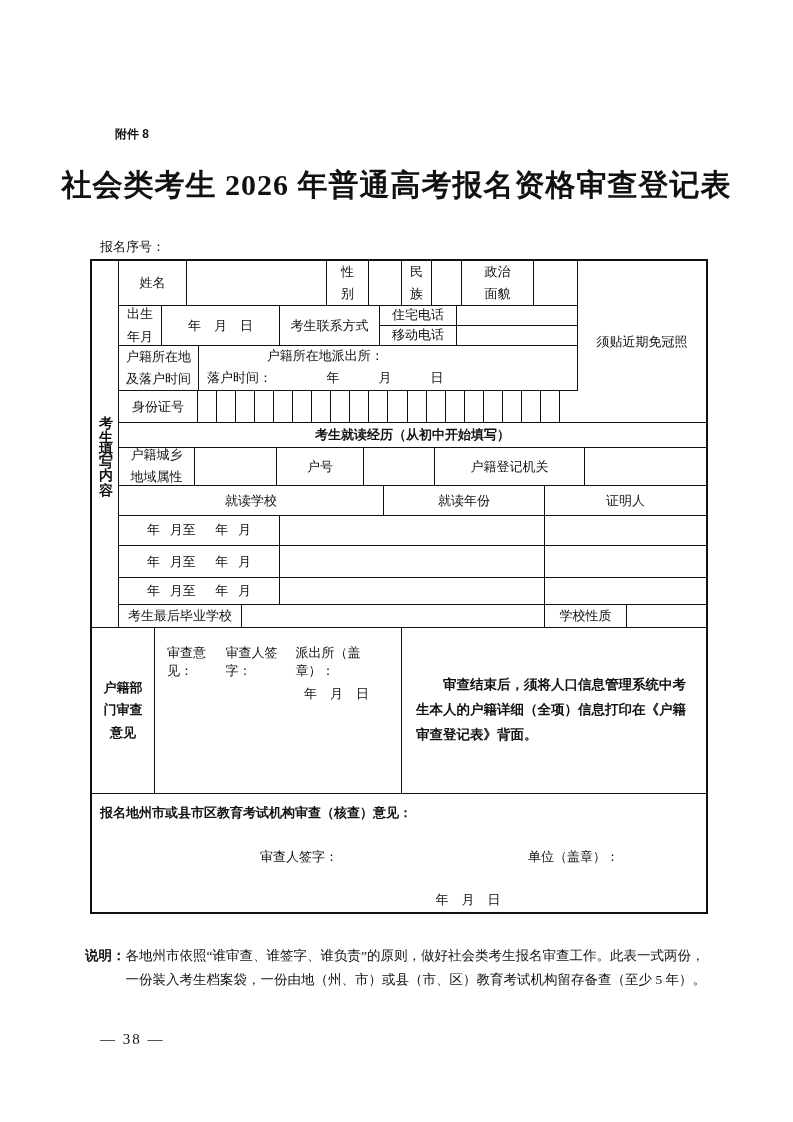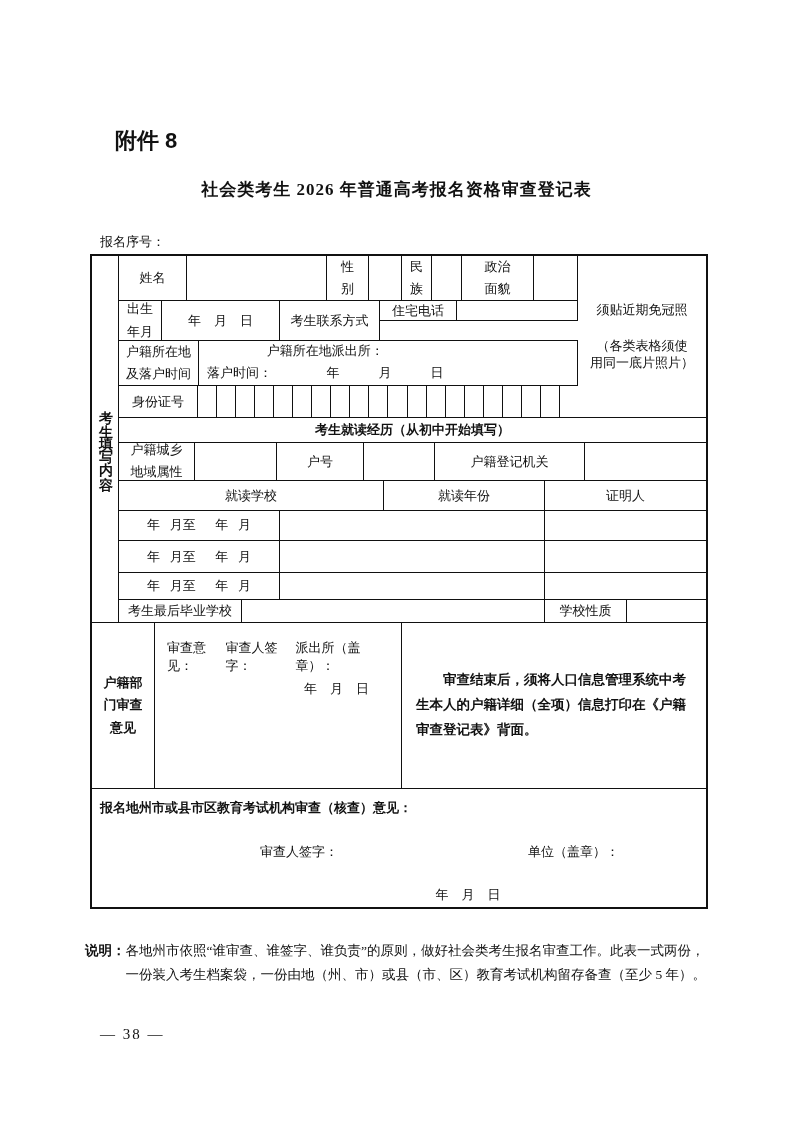--- a/index.html
+++ b/index.html
@@ -7,25 +7,25 @@
   body {
     width:793px; min-height:1122px;
     font-family:"Liberation Serif","DejaVu Serif",serif;
     color:#111;
   }
   .page { width:793px; min-height:1122px; position:relative; padding-top:126px; }
 
   .attachment {
     margin-left:115px;
     font-family:"Liberation Sans","DejaVu Sans",sans-serif;
-    font-size:22px; font-weight:bold;
+    font-size:12px; font-weight:bold;
   }
   .main-title {
     margin-top:22px; text-align:center;
-    font-size:17px; font-weight:bold; letter-spacing:1px;
+    font-size:30px; font-weight:bold; letter-spacing:1px;
   }
   .serial { margin:32px 0 3px 100px; font-size:13px; }
 
   .tbl {
     margin-left:90px; width:618px;
     border:2px solid #111;
     display:flex; flex-direction:column;
     font-size:13px; line-height:1.35;
   }
   .hrow { display:flex; border-bottom:1px solid #111; }
@@ -119,20 +119,26 @@
               <div class="cell" style="width:100px">
                   <span>考生联系方式</span>
                 </div>
               <div class="vstack fill">
                 <div class="hrow" style="height:20px">
                   <div class="cell" style="width:77px">
                       <span>住宅电话</span>
                     </div>
                   <div class="cell fill"></div>
                 </div>
+                <div class="hrow last" style="height:20px">
+                  <div class="cell" style="width:77px">
+                      <span>移动电话</span>
+                    </div>
+                  <div class="cell fill"></div>
+                </div>
               </div>
             </div>
 
             <div class="hrow" style="height:45px">
               <div class="cell" style="width:80px">
                   <span class="stack w5">户籍所在地及落户时间</span>
                 </div>
               <div class="cell fill left-al">
                 <div style="padding-left:8px; line-height:1.7;">
                   <div class="pre">户籍所在地派出所：</div>
@@ -166,24 +172,20 @@
                   <div class="id-cell"></div>
                   <div class="id-cell"></div>
                   <div class="id-cell"></div>
                 </div>
             </div>
 
           </div>
 
           <div class="cell end photo-cell" style="width:128px">
             <div>须贴近期免冠照</div>
-            <div>
-              <div>（各类表格须使</div>
-              <div>用同一底片照片）</div>
-            </div>
           </div>
         </div>
 
         <div class="hrow" style="height:25px">
           <div class="cell fill end bold">考生就读经历（从初中开始填写）</div>
         </div>
 
         <div class="hrow" style="height:38px">
           <div class="cell" style="width:76px">
               <span class="stack w4">户籍城乡地域属性</span>

